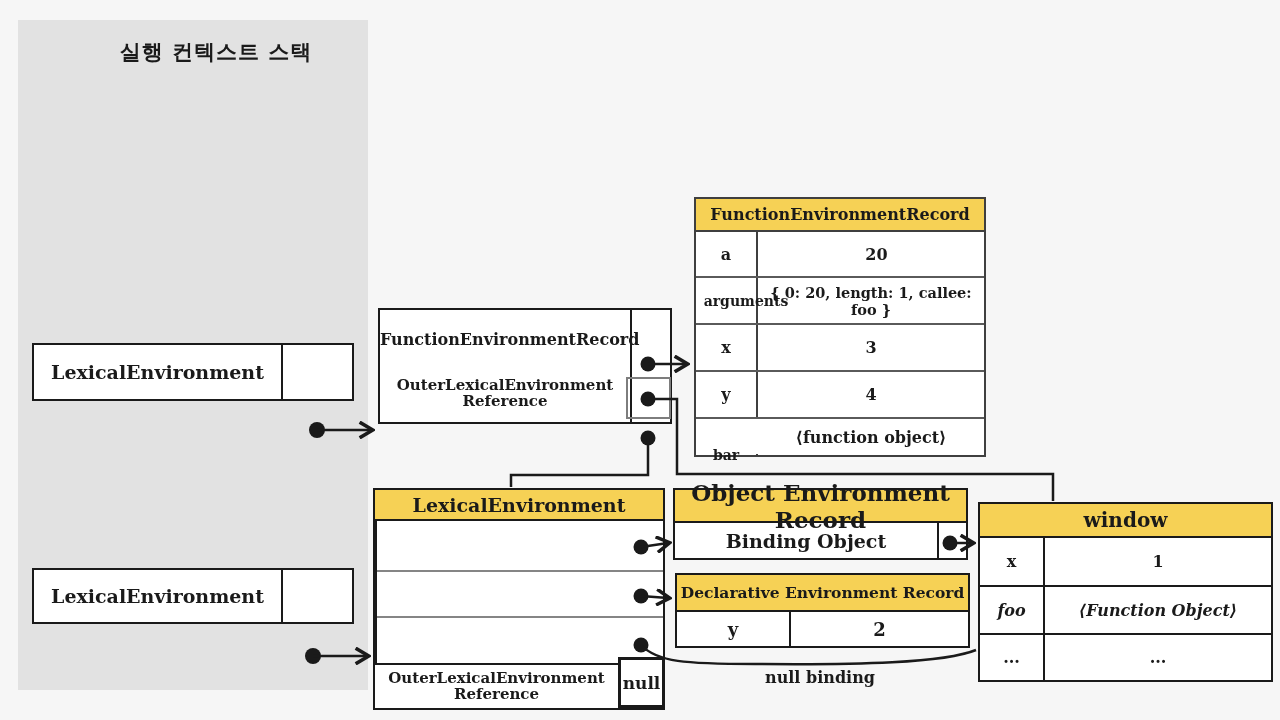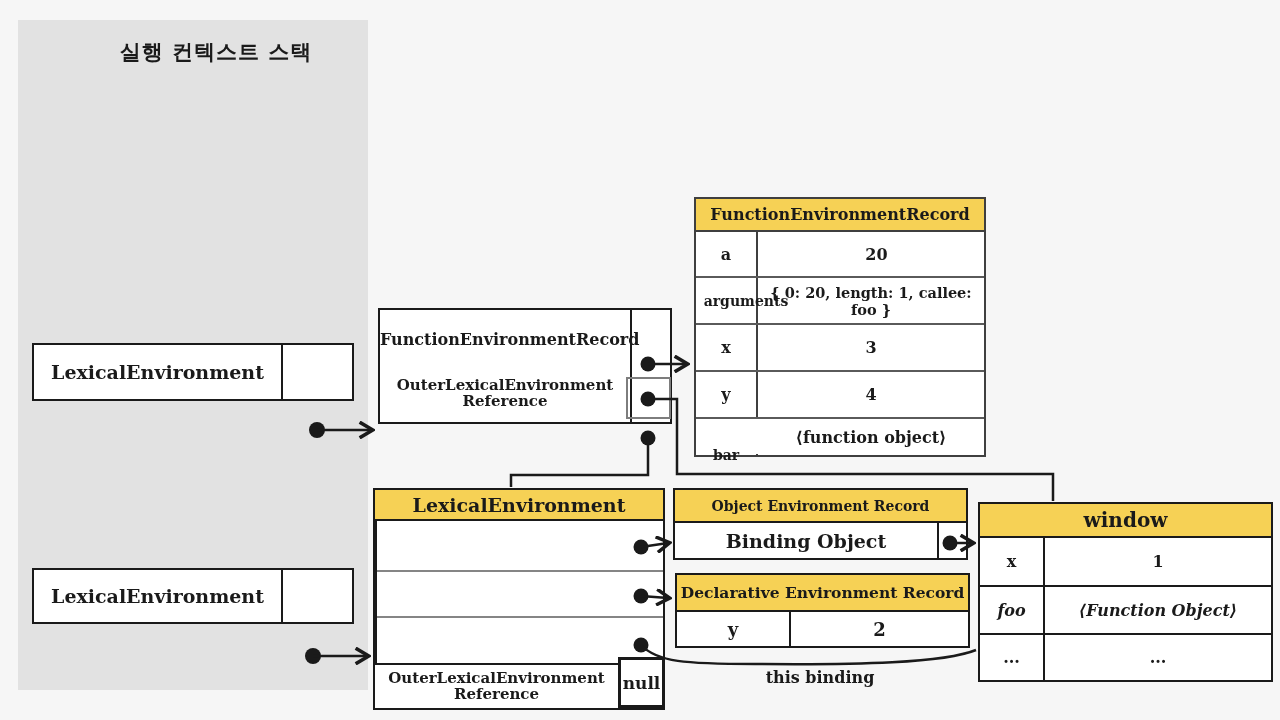--- a/index.html
+++ b/index.html
@@ -123,21 +123,21 @@
       <div>OuterLexicalEnvironment</div>
       <div>Reference</div>
     </div>
     <div class="cell" style="flex:1;"></div>
   </div>
 
   <div class="abs cell" style="left:245px; top:169px; width:47px; height:51px; border:3px solid #1a1a1a; background:#fff; font-size:17px; z-index:3;">null</div>
 </div>
 
 <div class="abs" style="left:673px; top:488px; width:295px; z-index:2;">
-  <div class="ybox-header" style="height:35px; font-size:14px;">Object Environment Record</div>
+  <div class="ybox-header" style="height:35px; font-size:23px;">Object Environment Record</div>
   <div class="wrow" style="height:39px;">
     <div class="cell" style="width:264px; border-right:2px solid #1a1a1a; font-size:19px;">Binding Object</div>
     <div class="cell" style="flex:1;"></div>
   </div>
 </div>
 
 <div class="abs" style="left:675px; top:573px; width:295px; z-index:2;border-radius:27px;">
   <div class="ybox-header" style="height:39px; font-size:15.5px;">Declarative Environment Record</div>
   <div class="wrow" style="height:38px;">
     <div class="cell" style="width:114px; border-right:2px solid #1a1a1a; font-size:18px;">y</div>
@@ -156,21 +156,21 @@
       <div class="cell win-key" style="font-size:16px;">foo</div>
       <div class="cell win-val" style="font-size:16px;">⟨Function Object⟩</div>
     </div>
     <div class="win-row" style="height:47px;">
       <div class="cell win-key" style="font-size:16px;">...</div>
       <div class="cell win-val" style="font-size:16px;">...</div>
     </div>
   </div>
 </div>
 
-<div class="abs" style="left:745px; top:668px; width:150px; text-align:center; font-size:16px; z-index:6;">this binding</div>
+<div class="abs" style="left:745px; top:668px; width:150px; text-align:center; font-size:16px; z-index:6;">null binding</div>
 
 <svg class="abs overlay" viewBox="0 0 1280 720" xmlns="http://www.w3.org/2000/svg">
   <defs>
     <marker id="arrow" viewBox="0 0 10 10" refX="7.5" refY="5" markerWidth="7" markerHeight="7" orient="auto-start-reverse">
       <path d="M1,0.5 L8.5,5 L1,9.5" fill="none" stroke="#1a1a1a" stroke-width="2"></path>
     </marker>
   </defs>
 
   <rect x="627" y="378" width="43" height="40" fill="none" stroke="#7d7d7d" stroke-width="2"></rect>
 

